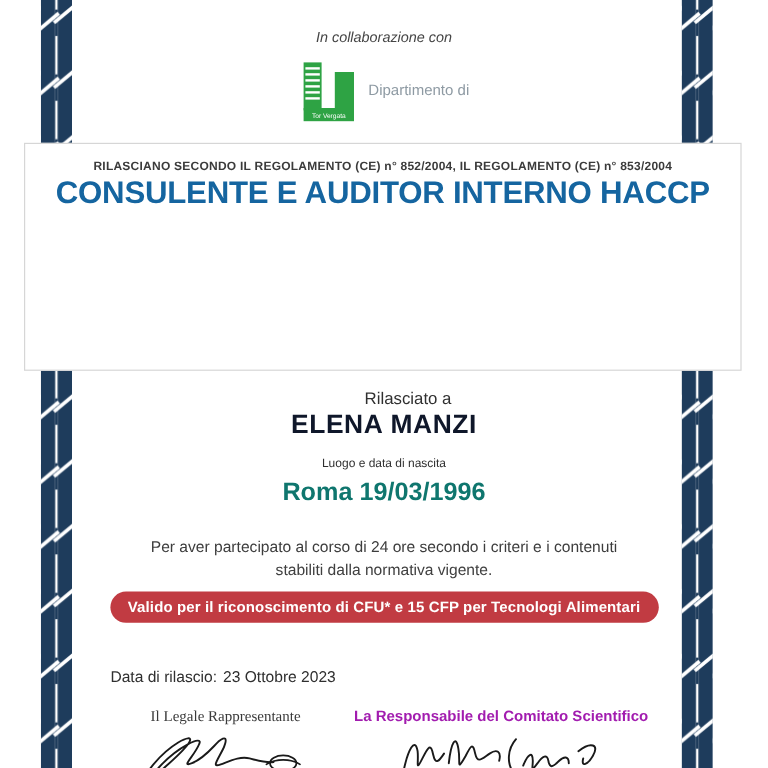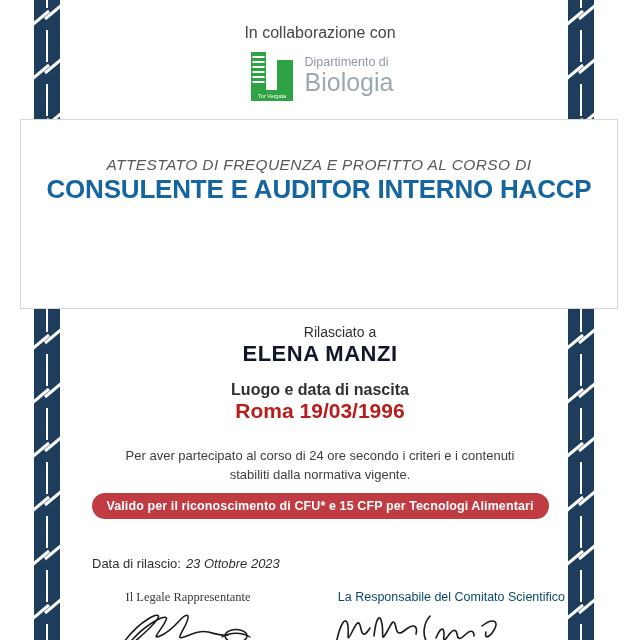--- a/index.html
+++ b/index.html
@@ -11,21 +11,21 @@
   }
   .abs{position:absolute;}
   .centered{left:0;right:0;text-align:center;}
 
   
   .chain{position:absolute;top:0;width:26px;height:640px;z-index:1;}
   .chain-left{left:34px;}
   .chain-right{left:568px;}
 
   
-  .collab{top:24px;font-size:16px;color:#454545;z-index:2;}
+  .collab{top:24px;font-style:italic;font-size:12px;color:#454545;z-index:2;}
 
   
   .logo-row{top:46px;left:0;right:0;display:flex;justify-content:center;gap:58px;z-index:2;align-items:center;}
   .logo{display:flex;align-items:center;gap:8px;}
   .bio-text .dept{font-size:12.5px;color:#8e9aa3;line-height:14px;}
   .bio-text .name{font-size:25px;color:#9aa8b1;line-height:26px;font-weight:400;}
   .cons-text{color:#20406f;font-weight:bold;font-size:10px;line-height:11.5px;
              transform:scaleX(.92);transform-origin:left center;letter-spacing:.2px;}
 
   
@@ -33,37 +33,37 @@
     top:119px;left:20px;width:598px;height:190px;background:#ffffff;
     border:1px solid #d6d6d6;z-index:3;box-sizing:border-box;text-align:center;
   }
   .regulation{margin-top:14px;font-size:10px;font-weight:bold;color:#3b3b3b;letter-spacing:.2px;}
   .subtitle{margin-top:36px;font-size:15.5px;font-style:italic;color:#57585a;letter-spacing:.4px;}
   .course-title{font-size:26px;font-weight:bold;color:#1565a0;letter-spacing:-.2px;}
 
   
   .issued-to{top:324px;font-size:14px;color:#303030;z-index:2;padding-left:40px;}
   .recipient-name{top:341px;font-size:22px;font-weight:bold;color:#0f172a;letter-spacing:.5px;z-index:2;}
-  .birth-label{top:381px;font-size:16px;color:#303030;z-index:2;font-weight:bold;}
-  .birth-value{top:399px;font-size:21px;font-weight:bold;color:#b91c1c;z-index:2;}
+  .birth-label{top:381px;font-size:10px;color:#303030;z-index:2;}
+  .birth-value{top:399px;font-size:21px;font-weight:bold;color:#0f766e;z-index:2;}
 
   .para1{top:448px;font-size:13px;color:#3d3d3d;z-index:2;}
   .para2{top:467px;font-size:13px;color:#404040;z-index:2;}
 
   .badge-wrap{top:493px;z-index:2;}
   .badge{
     display:inline-block;background:#c13b42;color:#ffffff;font-weight:bold;
     font-size:12.5px;padding:6px 15px;border-radius:15px;letter-spacing:.1px;
   }
 
   .date-line{top:556px;left:92px;font-size:13px;color:#2f2f2f;z-index:2;}
-  .date-value{font-style:italic;margin-left:5px;}
+  .date-value{margin-left:5px;}
 
   .signer-left{top:590px;left:78px;width:220px;text-align:center;font-size:12.5px;color:#3a3a3a;z-index:2;font-family:Liberation Serif, serif;}
-  .signer-right{top:590px;left:295px;width:270px;text-align:right;font-size:12.5px;color:#0c4a6e;z-index:2;}
+  .signer-right{top:590px;left:295px;width:270px;text-align:left;font-size:12.5px;color:#a21caf;z-index:2;font-weight:bold;}
   .sig{z-index:2;}
   .sig-left{top:606px;left:118px;}
   .sig-right{top:604px;left:330px;}
 </style>
 </head>
 <body>
 
 <svg width="0" height="0" style="position:absolute" aria-hidden="true">
   <defs>
     <pattern id="chainpat" width="26" height="54" patternUnits="userSpaceOnUse">
@@ -99,28 +99,27 @@
       <rect x="5.5" y="20" width="12" height="2" fill="#ffffff"></rect>
       <rect x="5.5" y="25" width="12" height="2" fill="#ffffff"></rect>
       <rect x="5.5" y="30" width="12" height="2" fill="#ffffff"></rect>
       <rect x="5.5" y="35" width="12" height="2" fill="#ffffff"></rect>
       <rect x="30" y="14" width="16" height="32" fill="#2ea344"></rect>
       <rect x="4" y="44" width="42" height="11" fill="#2ea344"></rect>
       <text x="25" y="52" text-anchor="middle" font-size="5.5" fill="#ffffff" font-family="Liberation Sans, sans-serif">Tor Vergata</text>
     </svg>
     <div class="bio-text">
       <div class="dept">Dipartimento di</div>
-      <div class="name">Biologia</div>
     </div>
   </div>
 
 </div>
 
 <div class="abs title-box">
-  <div class="subtitle">ATTESTATO DI FREQUENZA E PROFITTO AL CORSO DI</div>
+  <div class="regulation">RILASCIANO SECONDO IL REGOLAMENTO (CE) n° 852/2004, IL REGOLAMENTO (CE) n° 853/2004</div>
   <div class="course-title">CONSULENTE E AUDITOR INTERNO HACCP</div>
 </div>
 
 <div class="abs centered issued-to">Rilasciato a</div>
 <div class="abs centered recipient-name">ELENA MANZI</div>
 <div class="abs centered birth-label">Luogo e data di nascita</div>
 <div class="abs centered birth-value">Roma 19/03/1996</div>
 
 <div class="abs centered para1">Per aver partecipato al corso di 24 ore secondo i criteri e i contenuti</div>
 <div class="abs centered para2">stabiliti dalla normativa vigente.</div>

